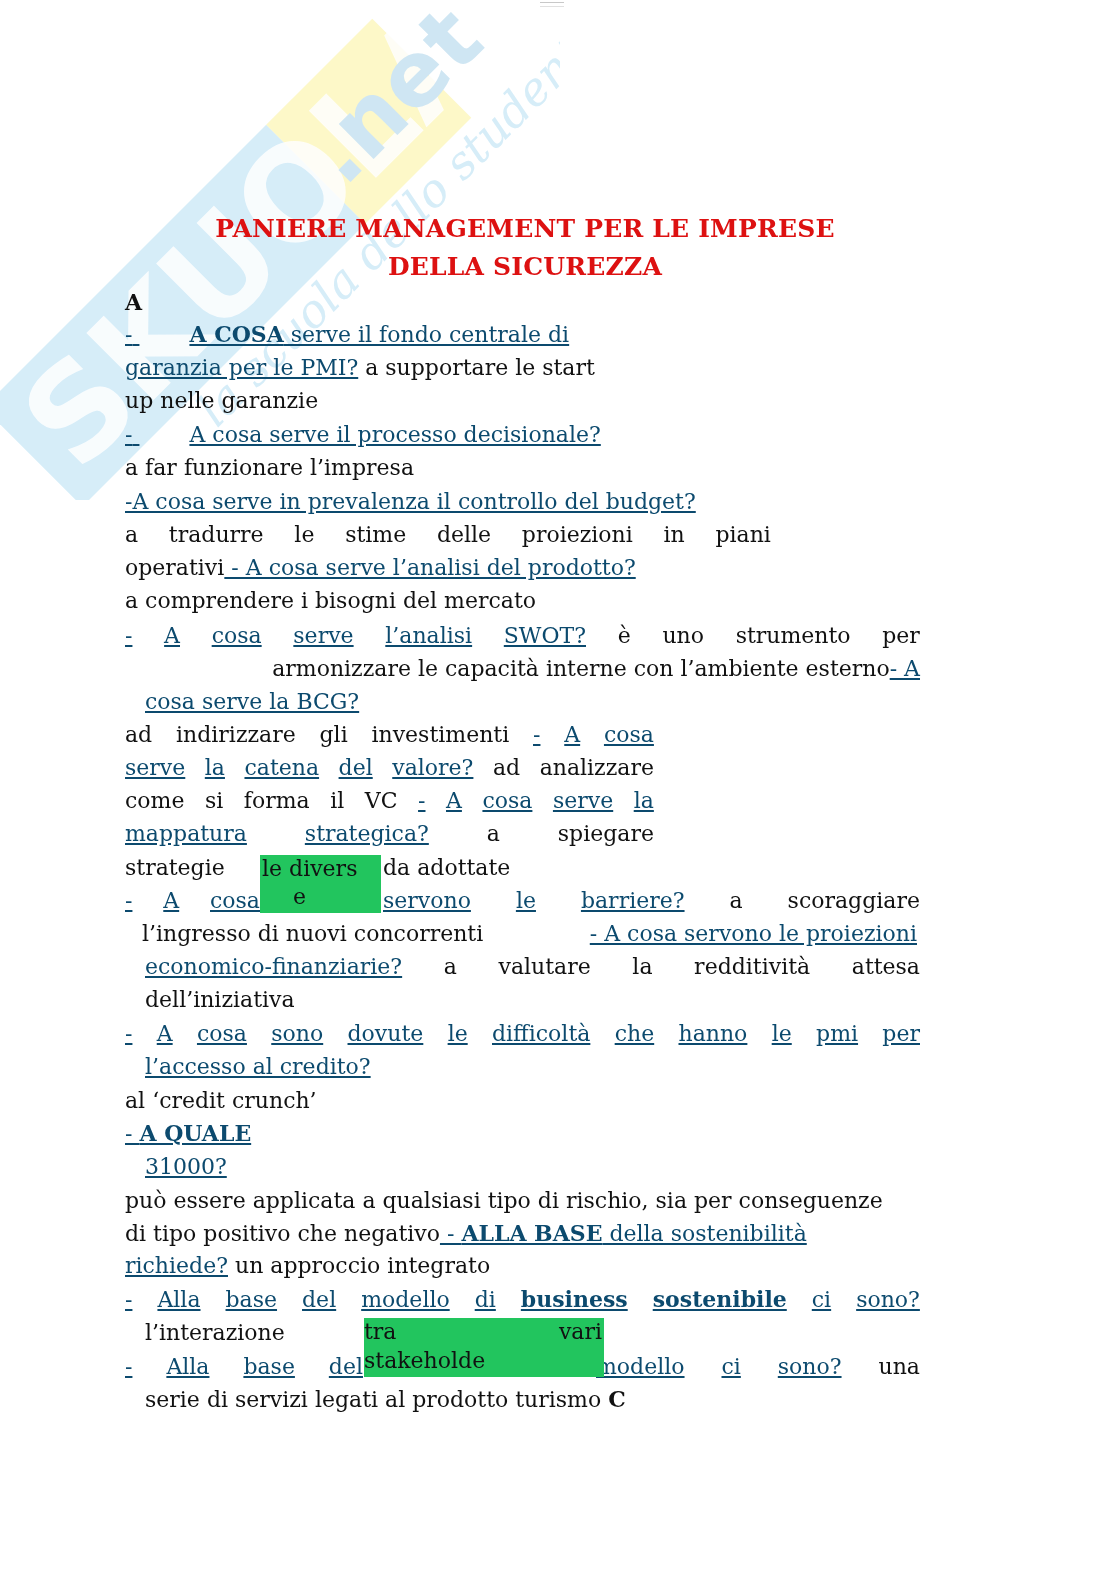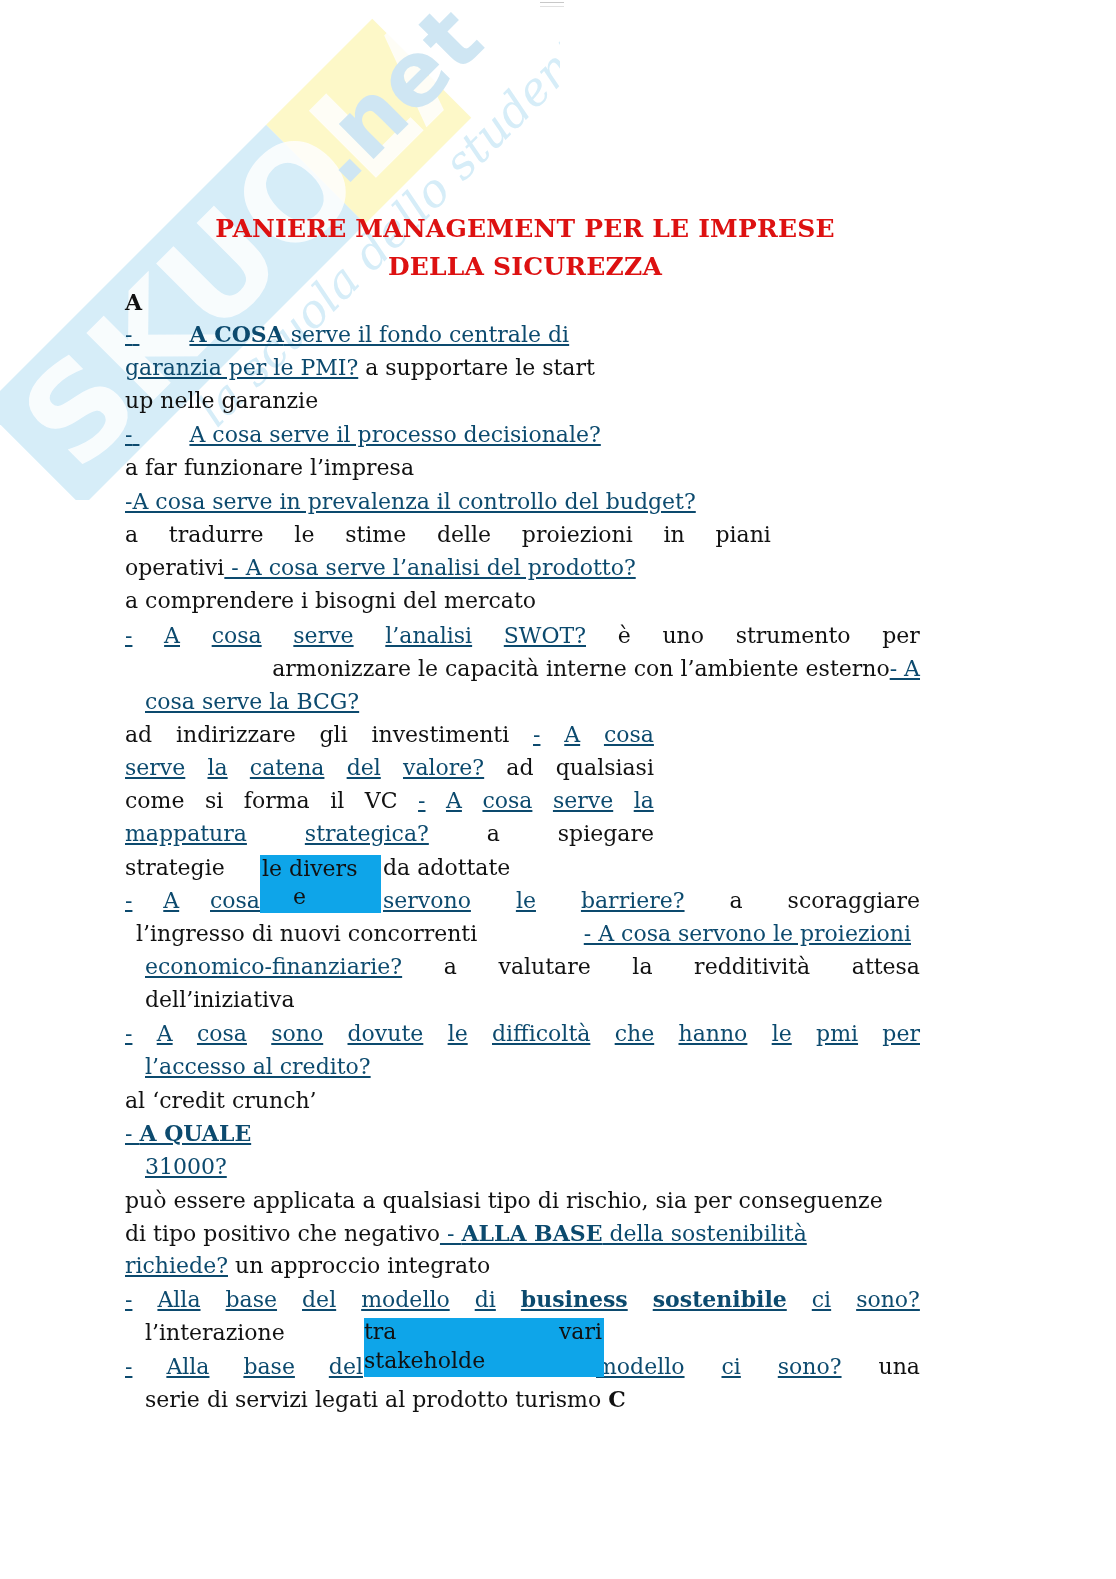--- a/index.html
+++ b/index.html
@@ -29,21 +29,21 @@
       font-weight: bold; font-size: 22px; line-height: 28px; color: #111;
       margin: 2px 0 2px 0;
     }
     .line {
       position: absolute; font-size: 22px; line-height: 33px; white-space: nowrap;
       color: #111;
     }
     .q { color: #0c4a6e; text-decoration: underline; }
     .b { font-weight: bold; }
     .hl {
-      position: absolute; background: #0ea5e9; font-size: 22px; color: #111;
+      position: absolute; background: #22c55e; font-size: 22px; color: #111;
       z-index: 2;
     }
   </style>
 </head>
 <body>
 
 <div class="header-mark"></div>
 
 <svg class="watermark" viewBox="0 0 560 500" xmlns="http://www.w3.org/2000/svg">
   <g transform="translate(245,245) rotate(-45)">
@@ -127,21 +127,21 @@
   <span class="q">A</span>
   <span class="q">cosa</span>
 </div>
 <div class="line" style="left:125px; top:751px; width:529px; display:flex; justify-content:space-between;">
   <span class="q">serve</span>
   <span class="q">la</span>
   <span class="q">catena</span>
   <span class="q">del</span>
   <span class="q">valore?</span>
   <span>ad</span>
-  <span>qualsiasi</span>
+  <span>analizzare</span>
 </div>
 <div class="line" style="left:125px; top:784px; width:529px; display:flex; justify-content:space-between;">
   <span>come</span>
   <span>si</span>
   <span>forma</span>
   <span>il</span>
   <span>VC</span>
   <span class="q">-</span>
   <span class="q">A</span>
   <span class="q">cosa</span>
@@ -169,21 +169,21 @@
   <span>A</span>
   <span>cosa</span>
 </div>
 <div class="line" style="left:383px; top:884px; width:537px; display:flex; justify-content:space-between;">
   <span class="q">servono</span>
   <span class="q">le</span>
   <span class="q">barriere?</span>
   <span>a</span>
   <span>scoraggiare</span>
 </div>
-<div class="line" style="left:136px; top:917px; width:775px; display:flex; justify-content:space-between;">
+<div class="line" style="left:142px; top:917px; width:775px; display:flex; justify-content:space-between;">
   <span>l’ingresso di nuovi concorrenti</span>
     <span class="q"> - A cosa servono le proiezioni</span>
 </div>
 <div class="line" style="left:145px; top:950px; width:775px; display:flex; justify-content:space-between;">
   <span class="q">economico-finanziarie?</span>
   <span>a</span>
   <span>valutare</span>
   <span>la</span>
   <span>redditività</span>
   <span>attesa</span>

